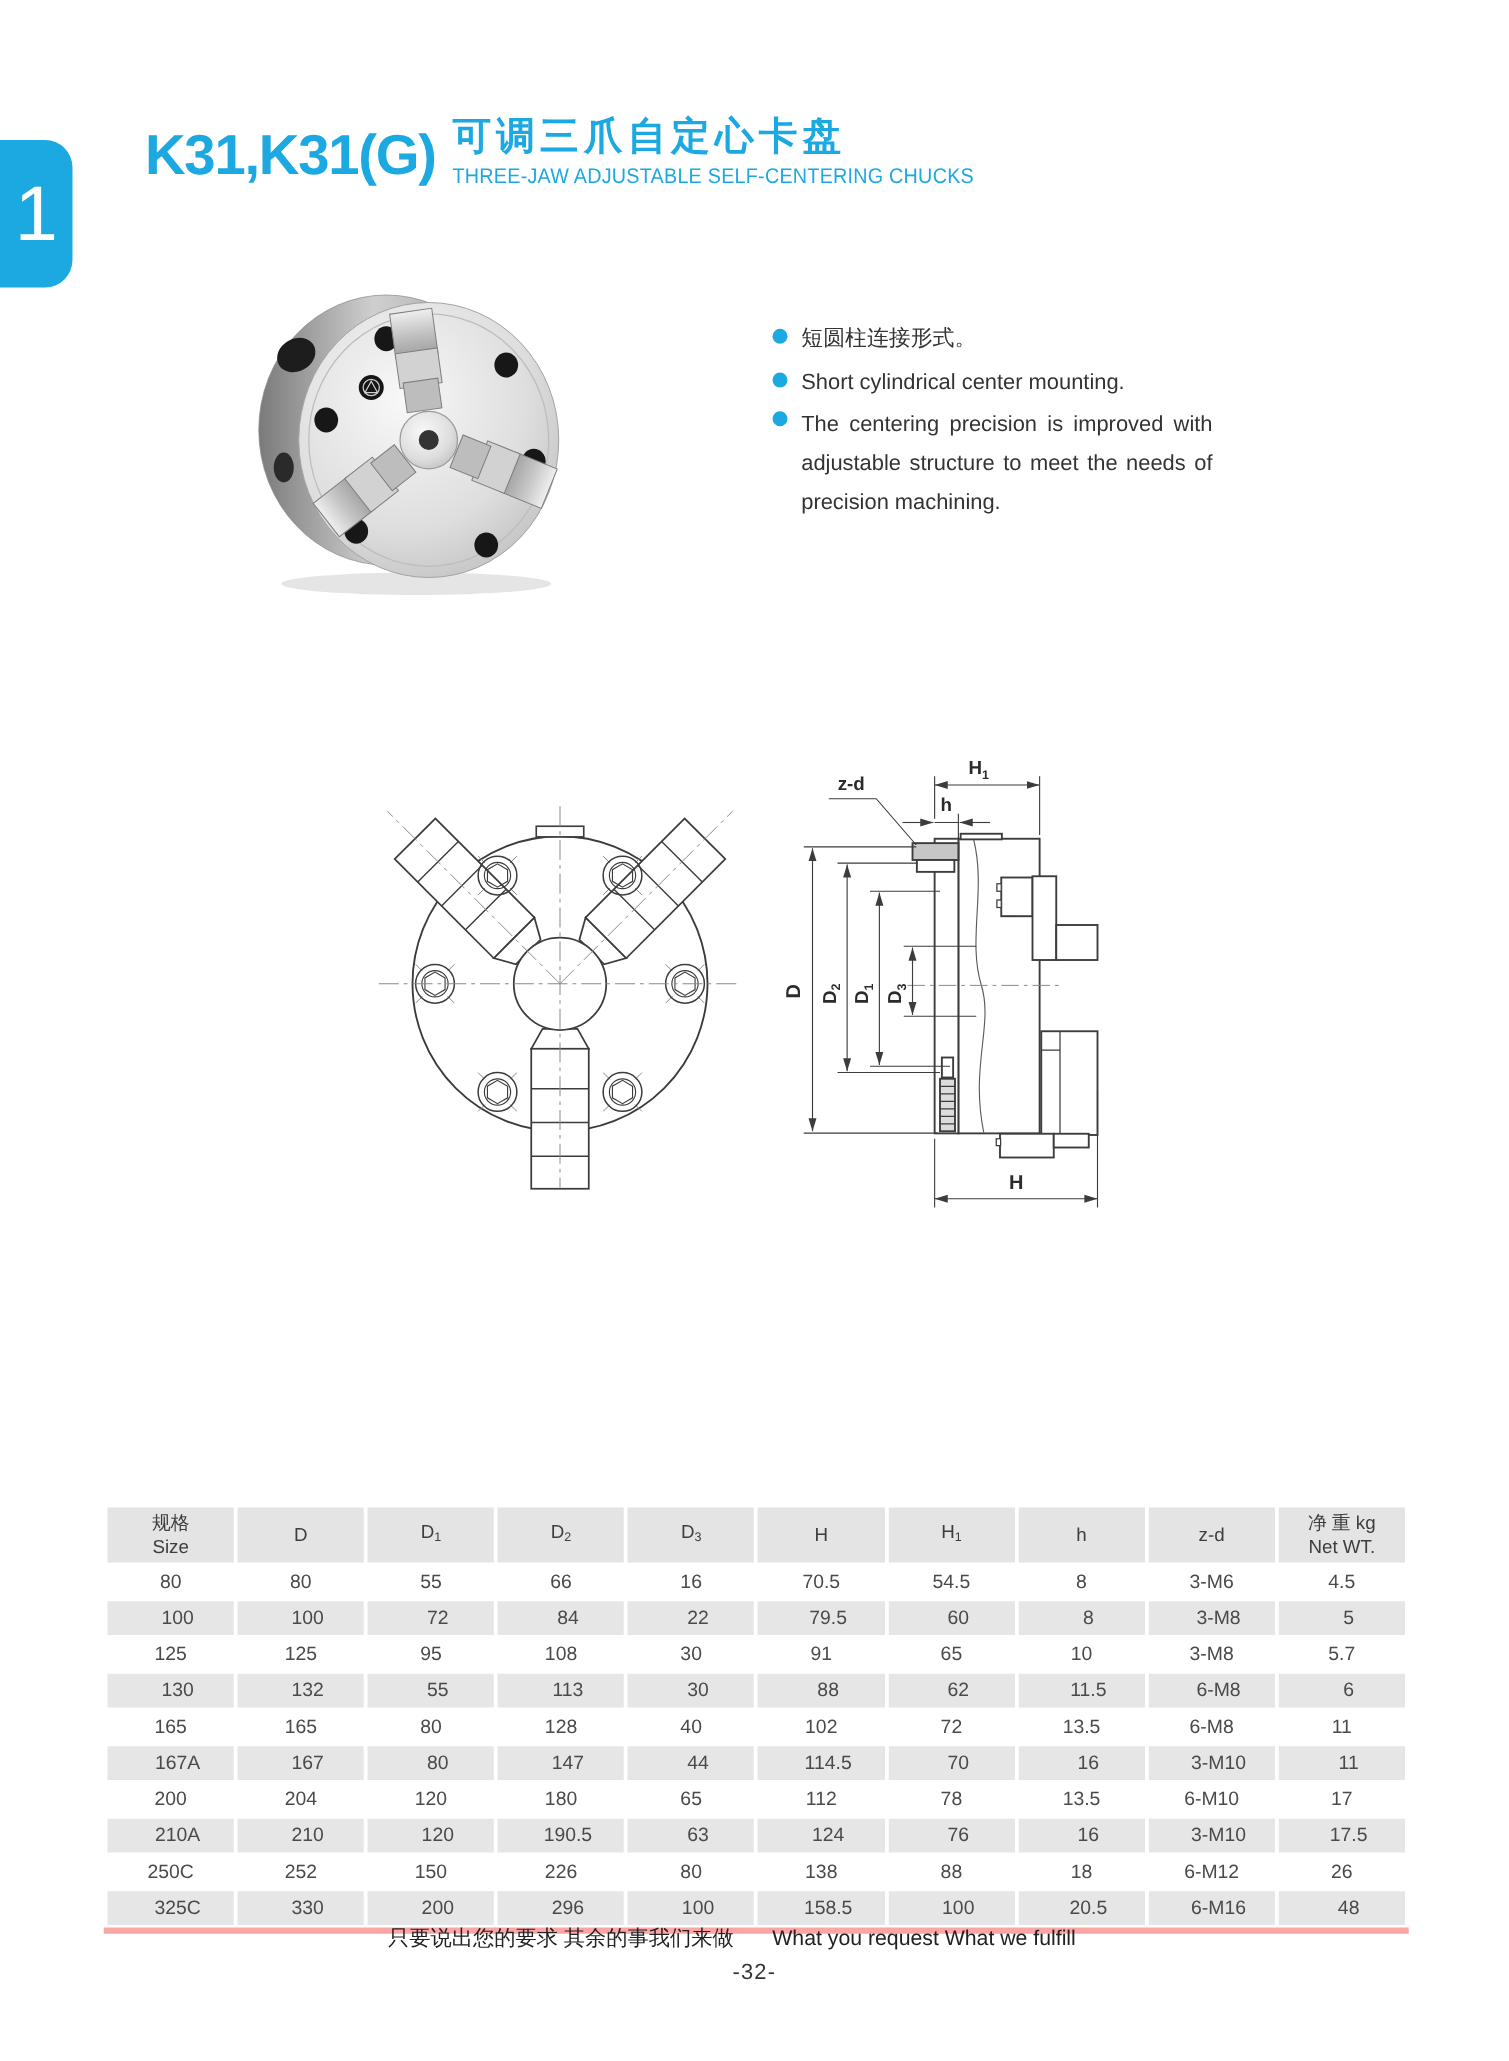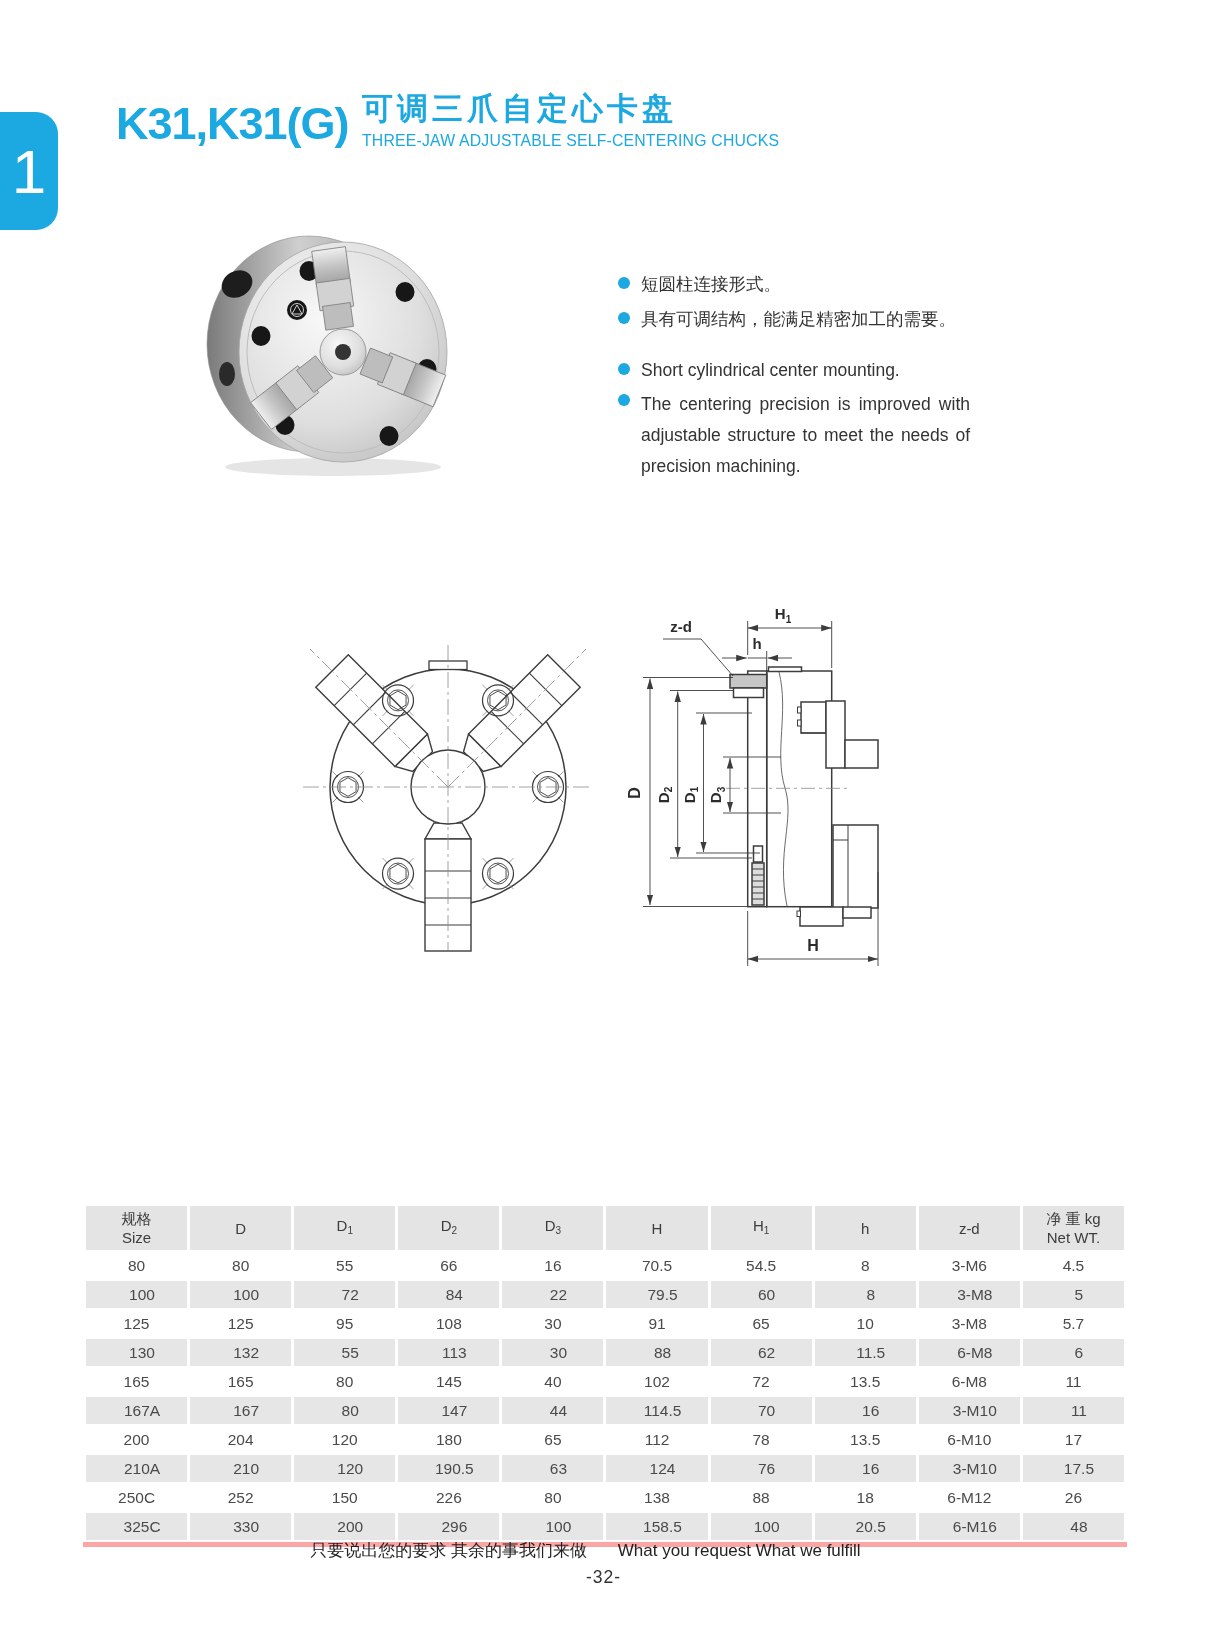--- a/index.html
+++ b/index.html
@@ -10,21 +10,21 @@
   
   .tab{left:0;top:112px;width:58px;height:118px;background:#1CA8E1;color:#fff;
        border-radius:0 22px 22px 0;display:flex;align-items:center;justify-content:center;
        font-size:62px;font-weight:400;}
   .model{left:116px;top:98px;font-size:45px;font-weight:bold;color:#1CA8E1;letter-spacing:-1px;text-align:right;}
   .title-zh{left:362px;top:88px;font-size:31px;font-weight:bold;color:#1CA8E1;letter-spacing:4px;}
   .title-en{left:362px;top:131px;font-size:17px;color:#1CA8E1;white-space:nowrap;
             transform:scaleX(.93);transform-origin:left top;letter-spacing:.2px;}
 
   
-  .features{left:618px;top:272px;width:352px;}
+  .features{left:618px;top:258px;width:352px;}
   .feat{display:flex;gap:11px;font-size:17.5px;color:#333;line-height:24px;}
   .feat .dot{width:12px;height:12px;border-radius:50%;background:#1CA8E1;flex:none;margin-top:5px;}
   .feat.zh1{margin-bottom:11px;}
   .feat.zh2{margin-bottom:27px;}
   .feat.en1{margin-bottom:7px;}
   .feat.para .txt{text-align:justify;line-height:31px;}
 
   
   .sec{left:84px;top:1086px;display:flex;align-items:center;}
   .sec .sq{width:15px;height:15px;background:#1CA8E1;margin-right:16px;}
@@ -119,24 +119,20 @@
       <circle cx="104" cy="88" r="6.5" fill="none" stroke="#cfcfcf" stroke-width="1"></circle>
       <path d="M104 83 L109 92 L99 92 Z" fill="none" stroke="#cfcfcf" stroke-width="1"></path>
     </g>
   </svg>
 
   <div class="abs features">
     <div class="feat zh1">
       <span class="dot"></span>
       <span class="txt">短圆柱连接形式。</span>
     </div>
-    <div class="feat zh2">
-      <span class="dot"></span>
-      <span class="txt">具有可调结构，能满足精密加工的需要。</span>
-    </div>
     <div class="feat en1">
       <span class="dot"></span>
       <span class="txt">Short cylindrical center mounting.</span>
     </div>
     <div class="feat para">
       <span class="dot"></span>
       <span class="txt">The centering precision is improved with adjustable structure to meet the needs of precision machining.</span>
     </div>
   </div>
 
@@ -346,21 +342,21 @@
           <td>88</td>
           <td>62</td>
           <td>11.5</td>
           <td>6-M8</td>
           <td>6</td>
         </tr>
         <tr>
           <td>165</td>
           <td>165</td>
           <td>80</td>
-          <td>145</td>
+          <td>128</td>
           <td>40</td>
           <td>102</td>
           <td>72</td>
           <td>13.5</td>
           <td>6-M8</td>
           <td>11</td>
         </tr>
         <tr class="shade">
           <td>167A</td>
           <td>167</td>

